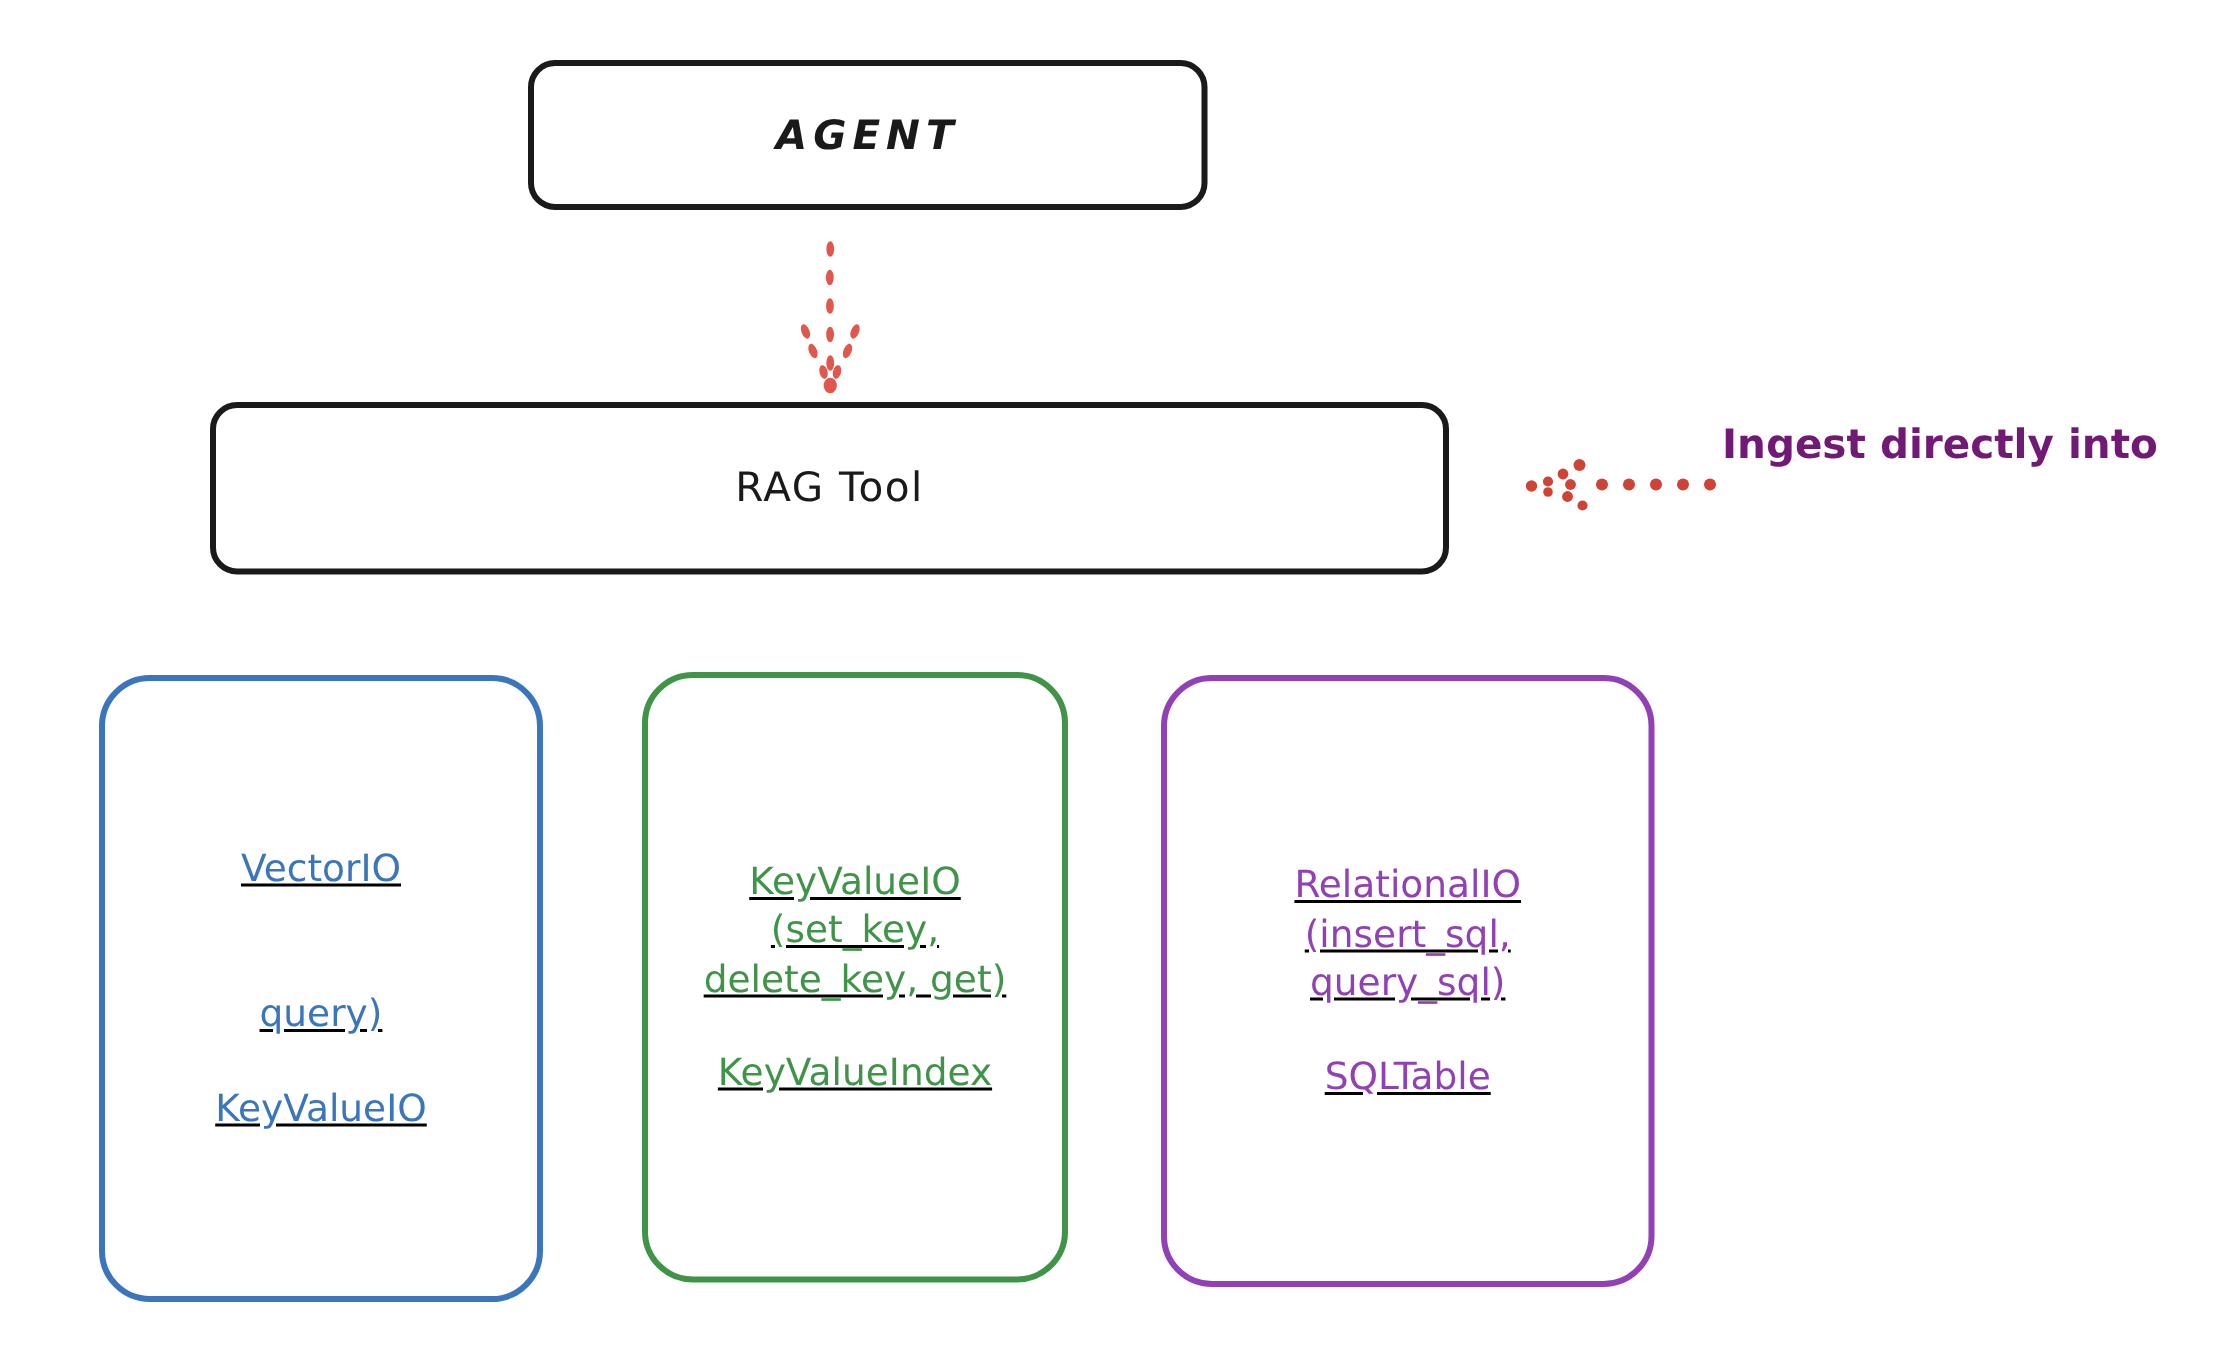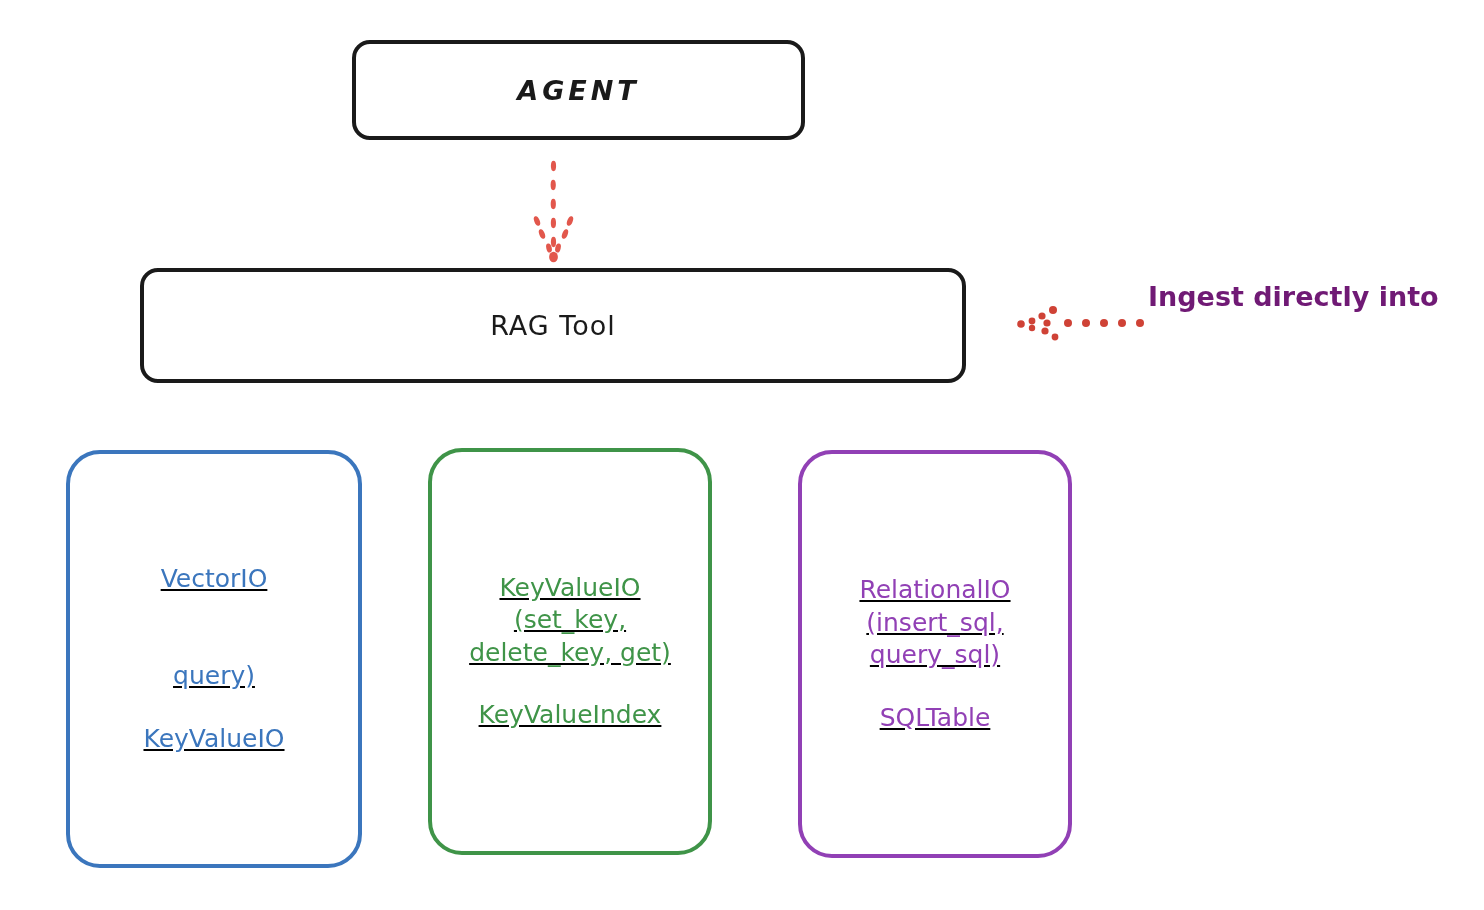--- a/index.html
+++ b/index.html
@@ -65,21 +65,21 @@
     padding: 0 6px;
   }
   .store-text .gap { display: block; height: 30px; }
 
   #vector-node  { left: 66px;  top: 450px; width: 296px; height: 418px; border-color: #3b76bd; }
   #vector-node .store-text { color: #3b76bd; }
 
   #keyvalue-node { left: 428px; top: 448px; width: 284px; height: 407px; border-color: #3f9448; }
   #keyvalue-node .store-text { color: #3f9448; }
 
-  #relational-node { left: 798px; top: 450px; width: 274px; height: 408px; border-color: #9140b5; }
+  #relational-node { left: 774px; top: 450px; width: 329px; height: 408px; border-color: #9140b5; }
   #relational-node .store-text { color: #9140b5; }
 
   
   #agent-to-rag-arrow {
     position: absolute;
     left: 506px;
     top: 160px;
     width: 95px;
     height: 105px;
   }

